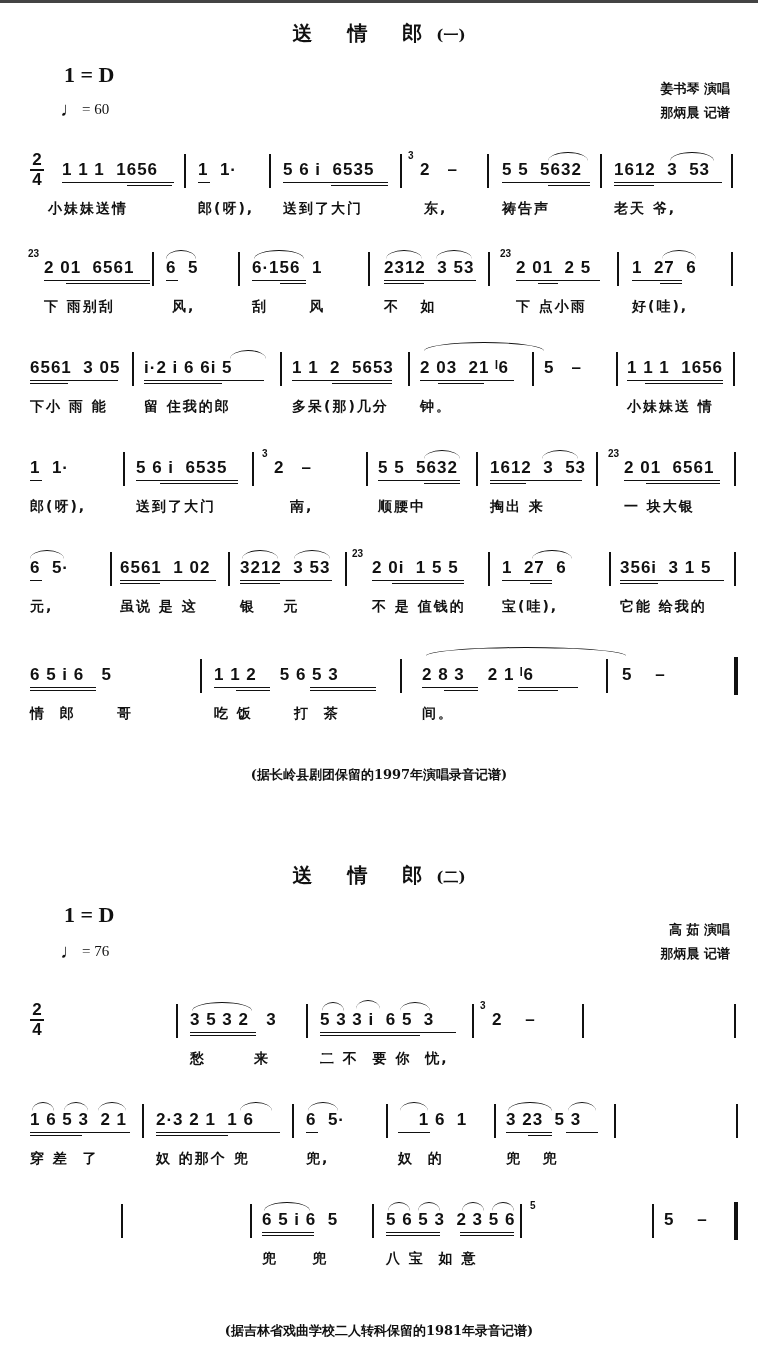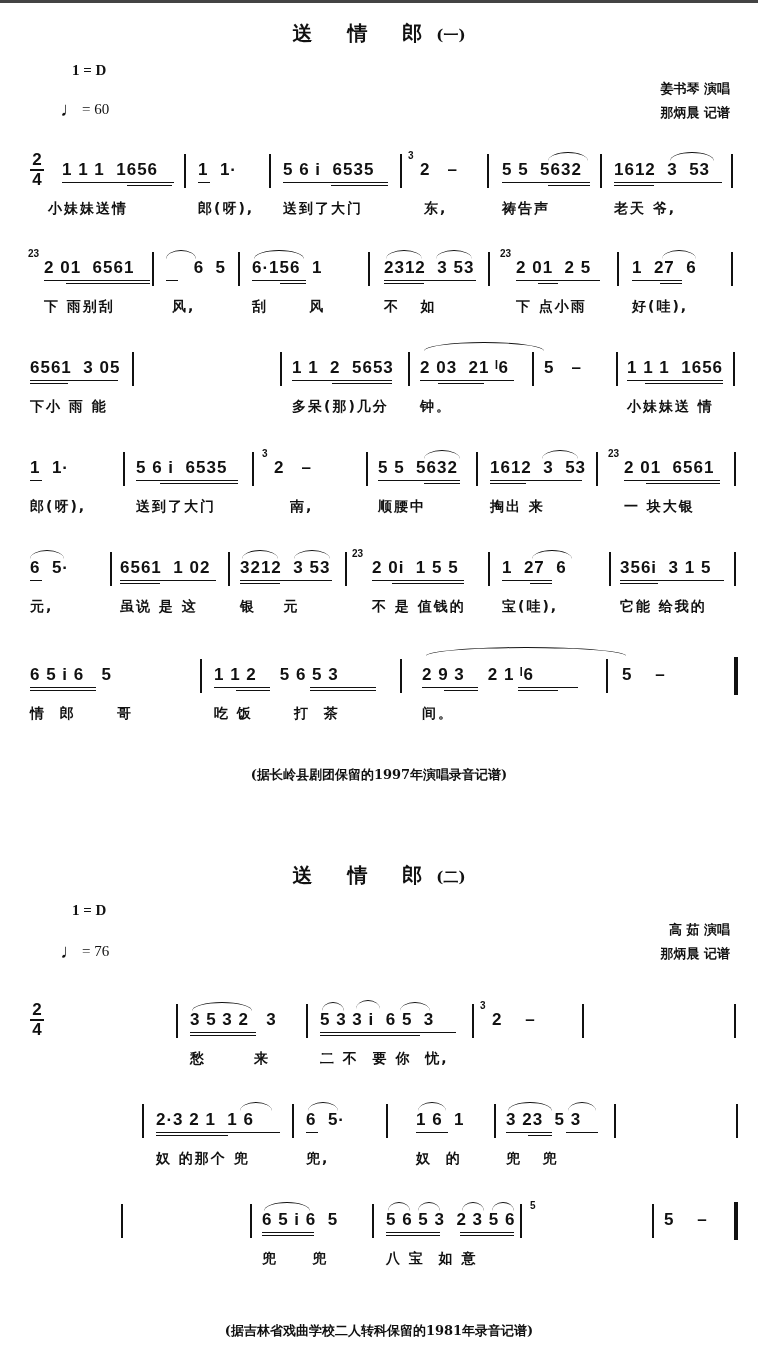--- a/index.html
+++ b/index.html
@@ -1,20 +1,20 @@
 <!DOCTYPE html>
 <html><head>
 <meta charset="utf-8">
 <style>
   html, body { margin: 0; padding: 0; background: #ffffff; }
   body { width: 758px; height: 1368px; position: relative; overflow: hidden; font-family: "DejaVu Sans", sans-serif; color: #111; }
   .topline { position: absolute; left: 0; top: 0; width: 758px; height: 3px; background: #444; }
   .title { position: absolute; width: 758px; text-align: center; font-family: "DejaVu Serif", serif; font-weight: bold; font-size: 20px; letter-spacing: 14px; }
   .title .sub { font-size: 15px; letter-spacing: 0; font-weight: bold; }
-  .key { position: absolute; left: 72px; font-family: "Liberation Serif", serif; font-weight: bold; font-size: 15px; }
+  .key { position: absolute; left: 64px; font-family: "Liberation Serif", serif; font-weight: bold; font-size: 22px; }
   .tempo { position: absolute; left: 60px; font-family: "Liberation Serif", serif; font-size: 15px; }
   .tempo .note-glyph { font-size: 20px; vertical-align: -2px; margin-right: 2px; }
   .credit { position: absolute; right: 28px; font-family: "DejaVu Serif", serif; font-size: 13px; font-weight: bold; text-align: right; }
   .timesig { position: absolute; left: 30px; font-family: "Liberation Sans", sans-serif; font-weight: bold; font-size: 17px; line-height: 16px; text-align: center; width: 14px; }
   .timesig .bar { display:block; height:2px; background:#111; margin:1px 0; }
   .system { position: absolute; left: 0; width: 758px; height: 70px; }
   .measure { position: absolute; top: 0; height: 60px; }
   .notes { position: absolute; top: 10px; left: 0; right: 0; font-family: "Liberation Sans", sans-serif; font-weight: bold; font-size: 17px; white-space: pre; letter-spacing: 1px; }
   .uline1 { position: absolute; top: 32px; height: 1px; background: #111; }
   .uline2 { position: absolute; top: 35px; height: 1px; background: #111; }
@@ -90,21 +90,21 @@
 
 <div class="system" style="top:248px;">
   <div class="grace" style="left:28px;">23</div>
   <div class="measure" style="left:44px;width:110px;">
     <div class="notes">2 01  6561</div>
     <div class="uline1" style="left:0;width:106px;"></div>
       <div class="uline2" style="left:22px;width:84px;"></div>
     <div class="lyrics">下 雨别刮</div>
   </div>
   <div class="barline" style="left:152px;"></div>
-  <div class="measure" style="left:166px;width:60px;text-align:right;">
+  <div class="measure" style="left:166px;width:60px;">
     <div class="notes">6  5</div>
     <div class="slur" style="left:0;top:2px;width:30px;"></div>
     <div class="uline1" style="left:0;width:12px;"></div>
     <div class="lyrics" style="left:6px;">风,</div>
   </div>
   <div class="barline" style="left:238px;"></div>
   <div class="measure" style="left:252px;width:100px;">
     <div class="notes">6·156  1</div>
     <div class="slur" style="left:2px;top:2px;width:50px;"></div>
     <div class="uline1" style="left:0;width:54px;"></div>
@@ -140,20 +140,27 @@
 </div>
 
 <div class="system" style="top:348px;">
   <div class="measure" style="left:30px;width:100px;">
     <div class="notes">6561  3 05</div>
     <div class="uline1" style="left:0;width:88px;"></div>
       <div class="uline2" style="left:0;width:38px;"></div>
     <div class="lyrics">下小 雨 能</div>
   </div>
   <div class="barline" style="left:132px;"></div>
+  <div class="measure" style="left:144px;width:130px;">
+    <div class="notes">i·2 i 6 6i 5</div>
+    <div class="slur" style="left:86px;top:2px;width:36px;"></div>
+    <div class="uline1" style="left:0;width:120px;"></div>
+      <div class="uline2" style="left:0;width:78px;"></div>
+    <div class="lyrics">留 住我的郎</div>
+  </div>
   <div class="barline" style="left:280px;"></div>
   <div class="measure" style="left:292px;width:110px;">
     <div class="notes">1 1  2  5653</div>
     <div class="uline1" style="left:0;width:100px;"></div>
       <div class="uline2" style="left:40px;width:60px;"></div>
     <div class="lyrics">多呆(那)几分</div>
   </div>
   <div class="barline" style="left:408px;"></div>
   <div class="measure" style="left:420px;width:100px;">
     <div class="slur" style="left:4px;top:-6px;width:120px;"></div>
@@ -283,21 +290,21 @@
     <div class="notes">1 1 2    5 6 5 3</div>
     <div class="uline1" style="left:0;width:56px;"></div>
       <div class="uline2" style="left:22px;width:34px;"></div>
     <div class="uline1" style="left:96px;width:66px;"></div>
       <div class="uline2" style="left:96px;width:66px;"></div>
     <div class="lyrics">吃 饭      打  茶</div>
   </div>
   <div class="barline" style="left:400px;"></div>
   <div class="measure" style="left:422px;width:180px;">
     <div class="slur" style="left:4px;top:-8px;width:200px;"></div>
-    <div class="notes">2 9 3    2 1 ˡ6</div>
+    <div class="notes">2 8 3    2 1 ˡ6</div>
     <div class="uline1" style="left:0;width:56px;"></div>
       <div class="uline2" style="left:22px;width:34px;"></div>
     <div class="uline1" style="left:96px;width:60px;"></div>
       <div class="uline2" style="left:96px;width:40px;"></div>
     <div class="lyrics">间。</div>
   </div>
   <div class="barline" style="left:606px;"></div>
   <div class="measure" style="left:622px;width:90px;">
     <div class="notes">5    –</div>
   </div>
@@ -341,37 +348,46 @@
   <div class="barline" style="left:472px;"></div>
   <div class="grace" style="left:480px;">3</div>
   <div class="measure" style="left:492px;width:70px;">
     <div class="notes">2    –</div>
   </div>
   <div class="barline" style="left:582px;"></div>
   <div class="barline" style="left:734px;"></div>
 </div>
 
 <div class="system" style="top:1100px;">
+  <div class="measure" style="left:30px;width:110px;">
+    <div class="slur" style="left:2px;top:2px;width:22px;"></div>
+      <div class="slur" style="left:34px;top:2px;width:24px;"></div>
+      <div class="slur" style="left:68px;top:2px;width:28px;"></div>
+    <div class="notes">1 6 5 3  2 1</div>
+    <div class="uline1" style="left:0;width:100px;"></div>
+      <div class="uline2" style="left:0;width:52px;"></div>
+    <div class="lyrics">穿 差  了</div>
+  </div>
   <div class="barline" style="left:142px;"></div>
   <div class="measure" style="left:156px;width:130px;">
     <div class="slur" style="left:84px;top:2px;width:32px;"></div>
     <div class="notes">2·3 2 1  1 6</div>
     <div class="uline1" style="left:0;width:124px;"></div>
       <div class="uline2" style="left:0;width:72px;"></div>
     <div class="lyrics">奴 的那个 兜</div>
   </div>
   <div class="barline" style="left:292px;"></div>
   <div class="measure" style="left:306px;width:70px;">
     <div class="slur" style="left:2px;top:2px;width:30px;"></div>
     <div class="notes">6  5·</div>
     <div class="uline1" style="left:0;width:12px;"></div>
     <div class="lyrics">兜,</div>
   </div>
   <div class="barline" style="left:386px;"></div>
-  <div class="measure" style="left:416px;width:90px;">
+  <div class="measure" style="left:398px;width:90px;text-align:center;">
     <div class="slur" style="left:2px;top:2px;width:28px;"></div>
     <div class="notes">1 6  1</div>
     <div class="uline1" style="left:0;width:32px;"></div>
     <div class="lyrics">奴  的</div>
   </div>
   <div class="barline" style="left:494px;"></div>
   <div class="measure" style="left:506px;width:100px;">
     <div class="slur" style="left:2px;top:2px;width:44px;"></div>
       <div class="slur" style="left:62px;top:2px;width:28px;"></div>
     <div class="notes">3 23  5 3</div>

